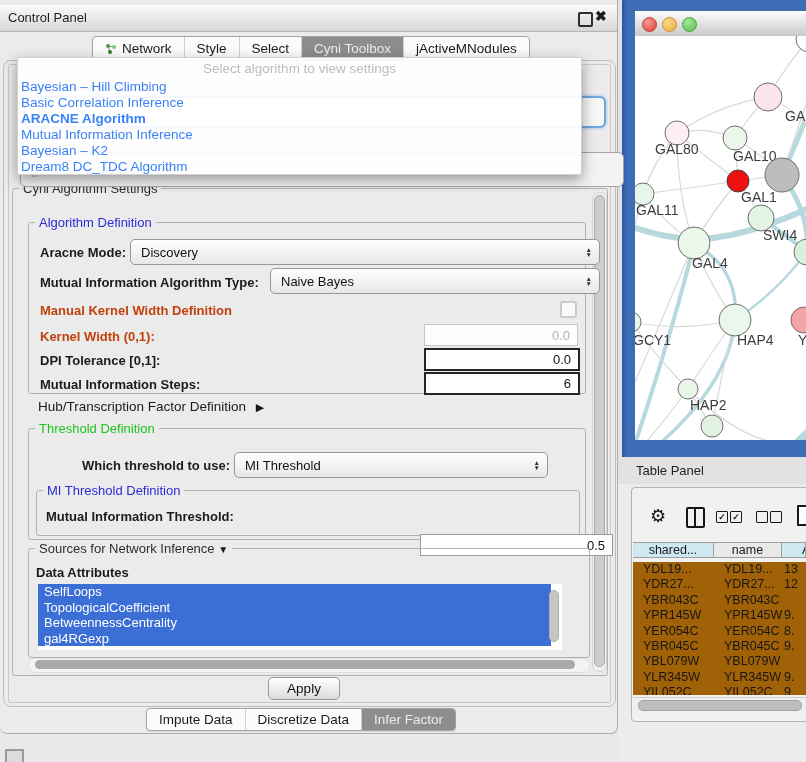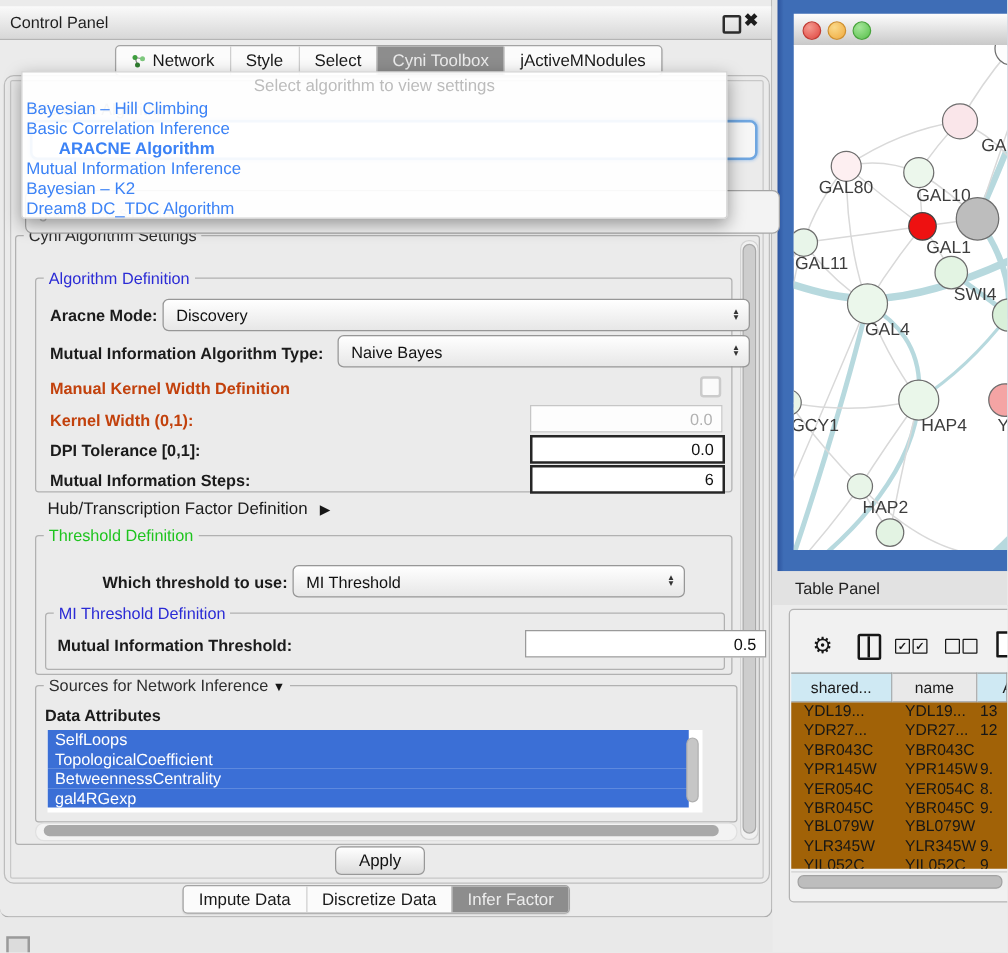--- a/index.html
+++ b/index.html
@@ -45,21 +45,21 @@
          display:flex;align-items:center;justify-content:flex-end;padding:0 7px;}
   .field.strong{border:2px solid #262626;}
   .field.dis{border:1px solid #c6c6c6;color:#b2b2b2;background:#fdfdfd;}
   .cb{position:absolute;width:13px;height:13px;border:2px solid #cbcbcb;border-radius:3px;background:#fafafa;}
 
   
   .popup{position:absolute;left:17px;top:57px;width:563px;height:116px;background:rgba(255,255,255,0.92);
          border:1px solid #d2d2d2;border-radius:0 0 3px 3px;box-shadow:0 5px 14px rgba(0,0,0,.38);z-index:20;}
   .popup .ph{position:absolute;left:0;top:3px;width:100%;text-align:center;font-size:13.5px;color:#bcbcbc;}
   .pitem{position:absolute;left:3px;height:16px;font-size:13.5px;line-height:16px;color:#3b82f6;white-space:nowrap;}
-  .pitem.bold{font-weight:bold;margin-left:26px;}
+  .pitem.bold{font-weight:bold;}
   .ghost{position:absolute;z-index:4;}
   .ghost1{left:24px;top:96px;width:578px;height:28px;border:2px solid #6fa6e0;border-radius:6px;
           box-shadow:0 0 3px #86b6ec;background:#f6f6f6;}
   .ghost2{left:20px;top:152px;width:582px;height:33px;border:1px solid #a5a5a5;border-radius:6px;
           background:#f3f3f3;font-size:13px;color:#b9b9b9;display:flex;align-items:center;padding:0 10px;}
   .ghost-lbl{left:24px;top:80px;font-size:13px;color:rgba(40,40,40,0.5);z-index:3;}
 
   
   .vtrack{position:absolute;background:#f1f1f1;border:1px solid #d4d4d4;border-radius:7px;}
   .vthumb{position:absolute;background:#cdcdcd;border:1px solid #a9a9a9;border-radius:6px;}
@@ -86,21 +86,21 @@
   .tp-band span{position:absolute;left:18px;top:6px;font-size:13px;color:#222;}
   .tp-bg{position:absolute;left:618px;top:484px;width:188px;height:278px;background:#ececec;}
   .tp-box{position:absolute;left:631px;top:487px;width:180px;height:233px;background:#f1f1f1;
           border:1px solid #b3b3b3;border-radius:4px;}
   .gear{position:absolute;font-size:18px;color:#161616;line-height:18px;}
   .colicon{position:absolute;width:15px;height:17px;border:2px solid #161616;border-radius:2px;}
   .colicon:after{content:"";position:absolute;left:6px;top:0;width:2px;height:17px;background:#161616;}
   .cbi{position:absolute;width:10px;height:10px;border:1.5px solid #161616;border-radius:1px;
        font-size:9px;line-height:10px;text-align:center;color:#161616;font-weight:bold;}
   .pageicon{position:absolute;width:14px;height:17px;border:2px solid #161616;border-radius:1px;background:#fff;}
-  .thead{position:absolute;left:633px;top:538px;width:173px;height:24px;display:flex;font-size:12.5px;}
+  .thead{position:absolute;left:633px;top:538px;width:173px;height:24px;display:flex;font-size:12.5px;align-items:center;}
   .th{display:flex;align-items:center;justify-content:center;border-right:1px solid #9e9e9e;
       border-top:1px solid #9e9e9e;border-bottom:1px solid #9e9e9e;box-sizing:border-box;color:#1a1a1a;overflow:hidden;}
   .th.blue{background:#cfe9f3;}
   .th.gray{background:#e9e9e9;}
   .tbody{position:absolute;left:633px;top:562px;width:173px;height:133px;background:#a16207;overflow:hidden;}
   .trow{display:flex;height:15.4px;line-height:15.4px;font-size:12.5px;color:#161616;}
   .tc{overflow:hidden;white-space:nowrap;box-sizing:border-box;}
   .tp-hscroll{position:absolute;left:633px;top:697px;width:173px;height:14px;background:#efefef;border-top:1px solid #cfcfcf;}
   .tp-hthumb{position:absolute;left:5px;top:2px;width:162px;height:9px;background:#bdbdbd;border:1px solid #a2a2a2;border-radius:5px;}
   .arrow-glyph{font-size:11px;color:#161616;}
@@ -206,21 +206,21 @@
       <span>MI Threshold</span>
       <span class="stepper">
           <span>▲</span>
           <span>▼</span>
         </span>
     </div>
     <div class="grp" style="left:36px;top:490px;width:542px;height:44px;">
       <span class="legend blue">MI Threshold Definition</span>
     </div>
     <span class="lbl" style="left:46px;top:509px;">Mutual Information Threshold:</span>
-    <div class="field" style="left:420px;top:504px;width:140px;height:20px;padding-left:44px;">
+    <div class="field" style="left:420px;top:534px;width:140px;height:20px;padding-left:44px;">
       <span>0.5</span>
     </div>
 
     <div class="grp" style="left:28px;top:548px;width:560px;height:108px;">
       <span class="legend">
         <span>Sources for Network Inference</span>
         <span class="arrow-glyph" style="font-size:10px;">▼</span>
       </span>
     </div>
     <span class="lbl" style="left:36px;top:565px;">Data Attributes</span>

